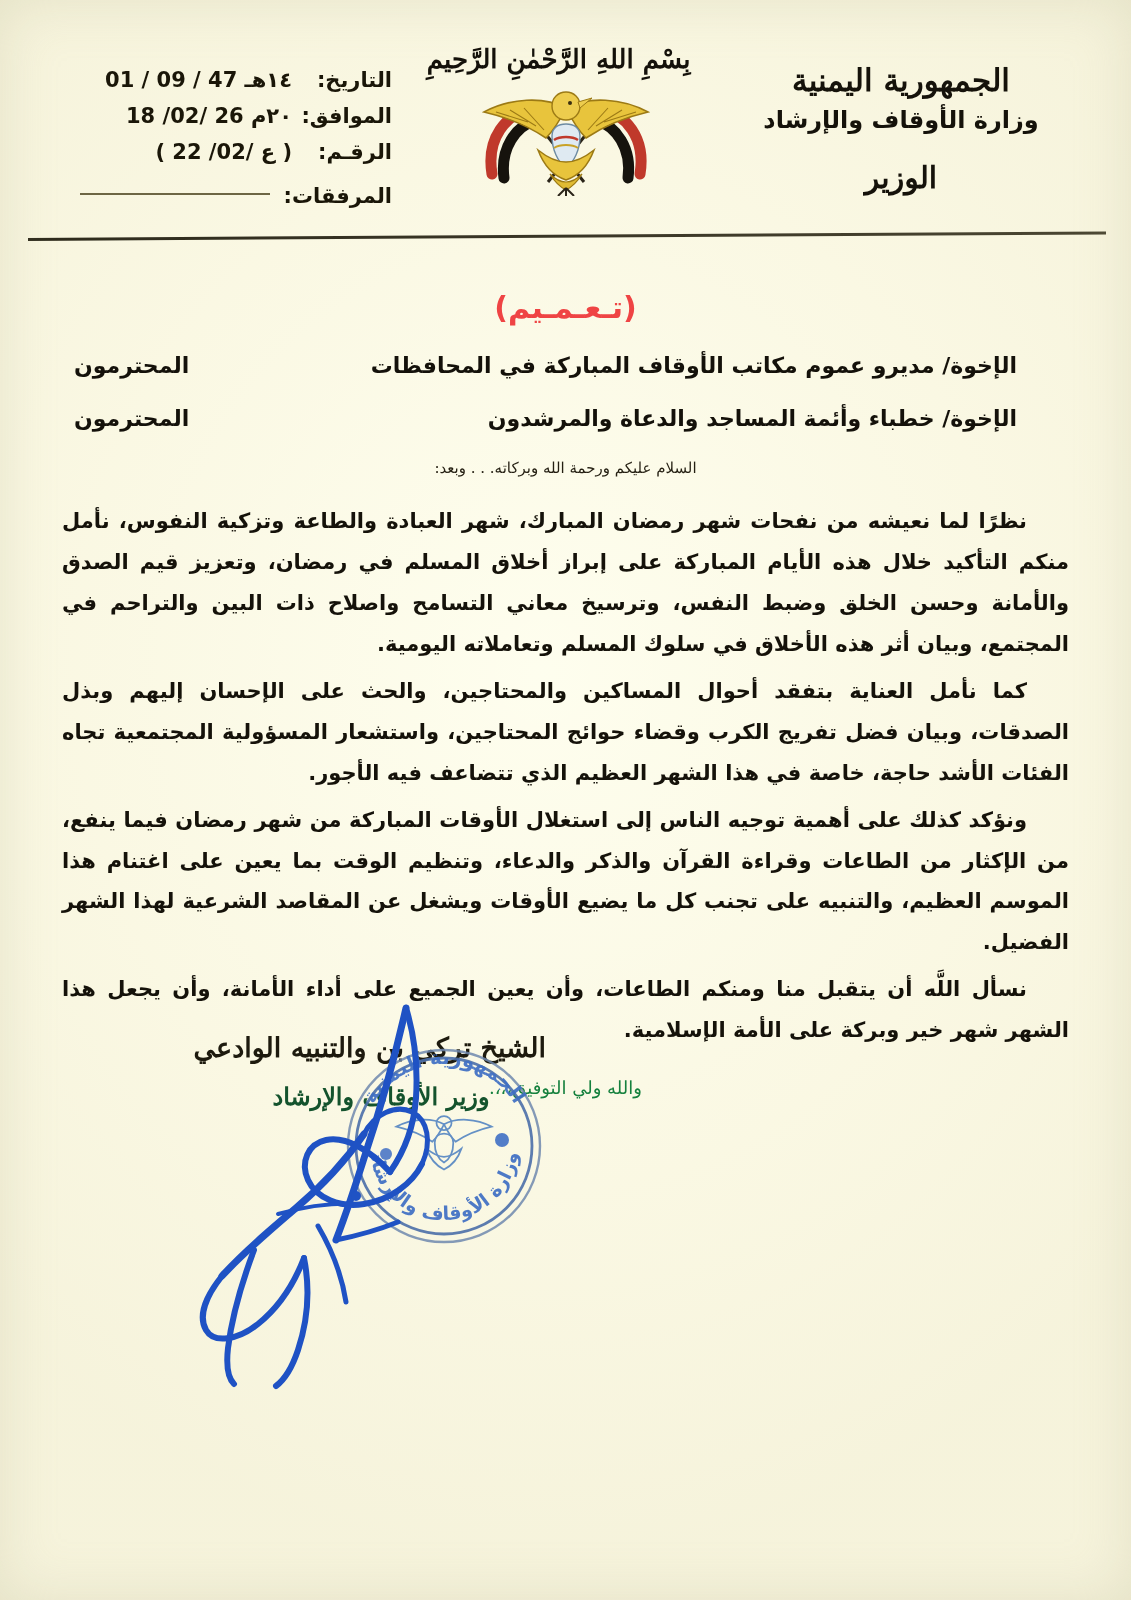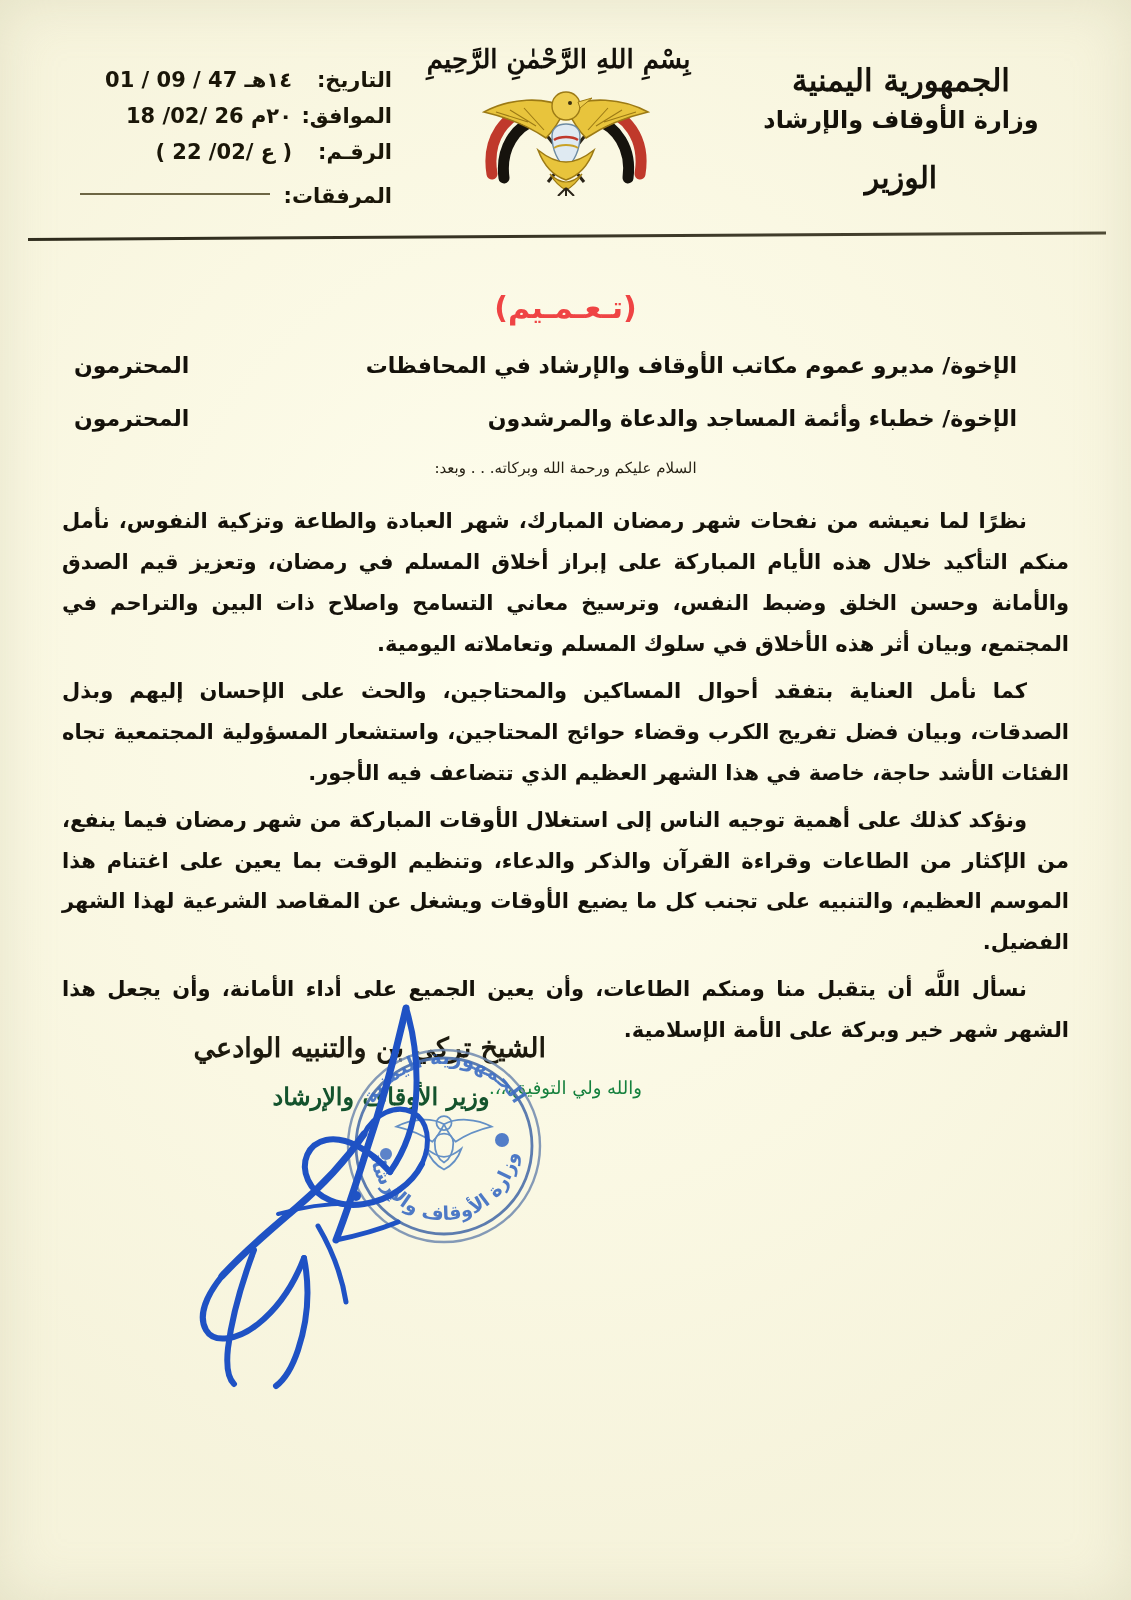--- a/index.html
+++ b/index.html
@@ -334,21 +334,21 @@
   </div>
 
   <div class="divider"></div>
 
   <div class="body-area">
 
     <div class="doc-title">(تـعـمـيم)</div>
 
     <div class="addressees">
       <div class="addr-row">
-        <div class="addr-to">الإخوة/ مديرو عموم مكاتب الأوقاف والإرشاد في المحافظات</div>
+        <div class="addr-to">الإخوة/ مديرو عموم مكاتب الأوقاف المباركة في المحافظات</div>
         <div class="addr-honor">المحترمون</div>
       </div>
       <div class="addr-row">
         <div class="addr-to">الإخوة/ خطباء وأئمة المساجد والدعاة والمرشدون</div>
         <div class="addr-honor">المحترمون</div>
       </div>
     </div>
 
     <div class="greeting">السلام عليكم ورحمة الله وبركاته. . . وبعد:</div>
 

